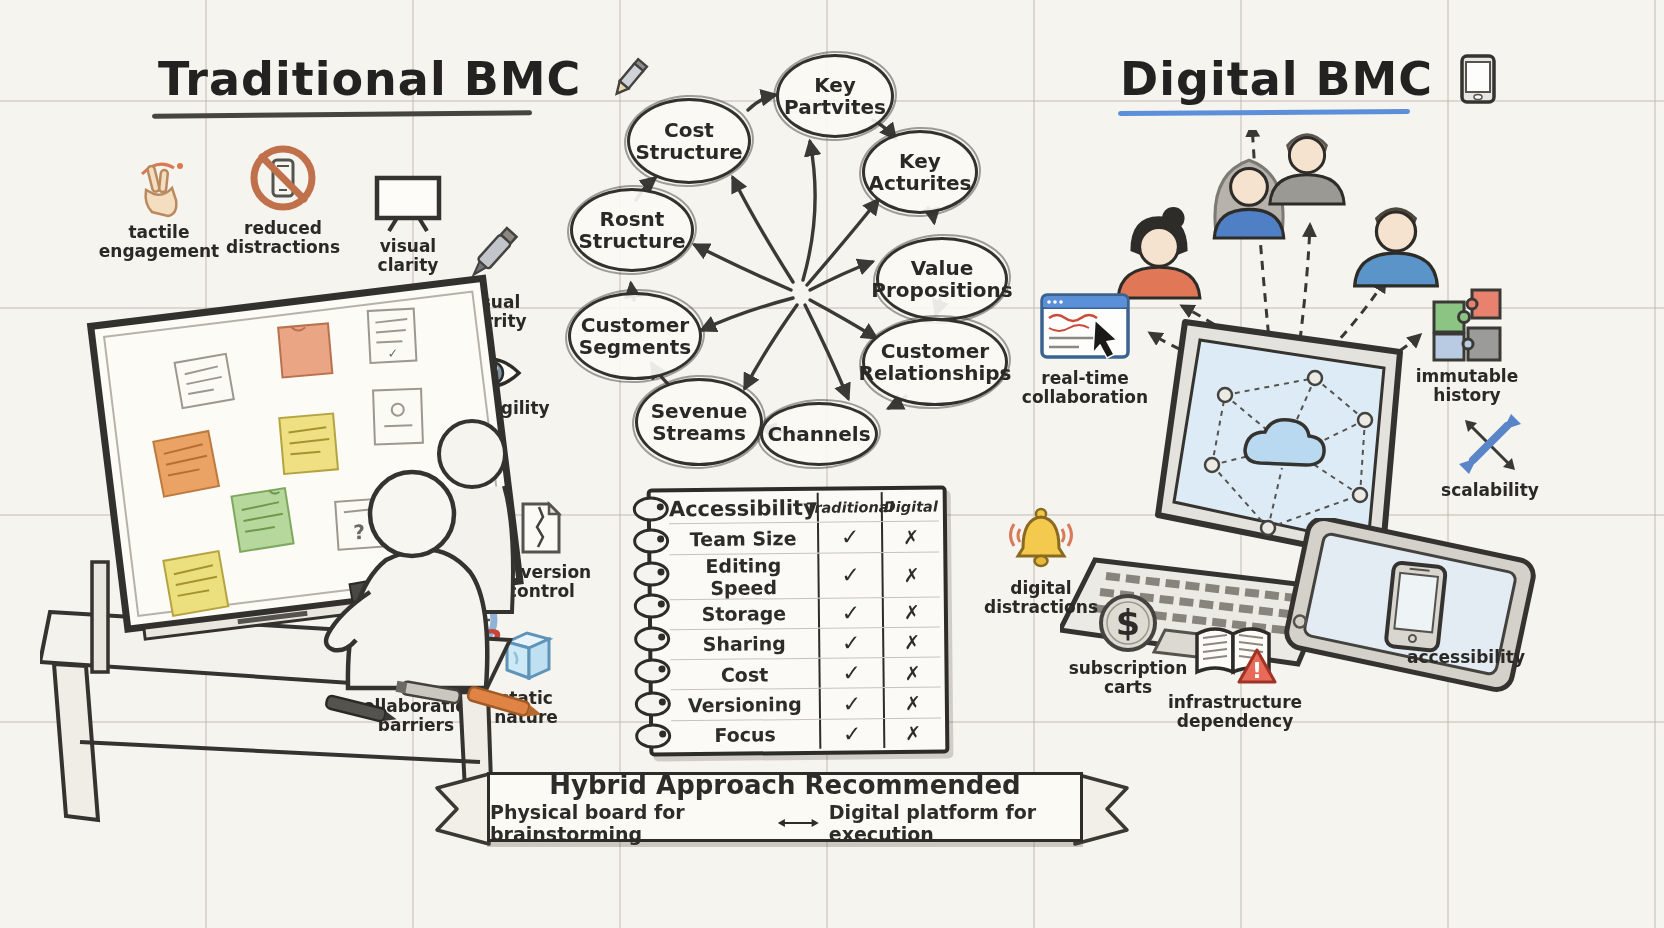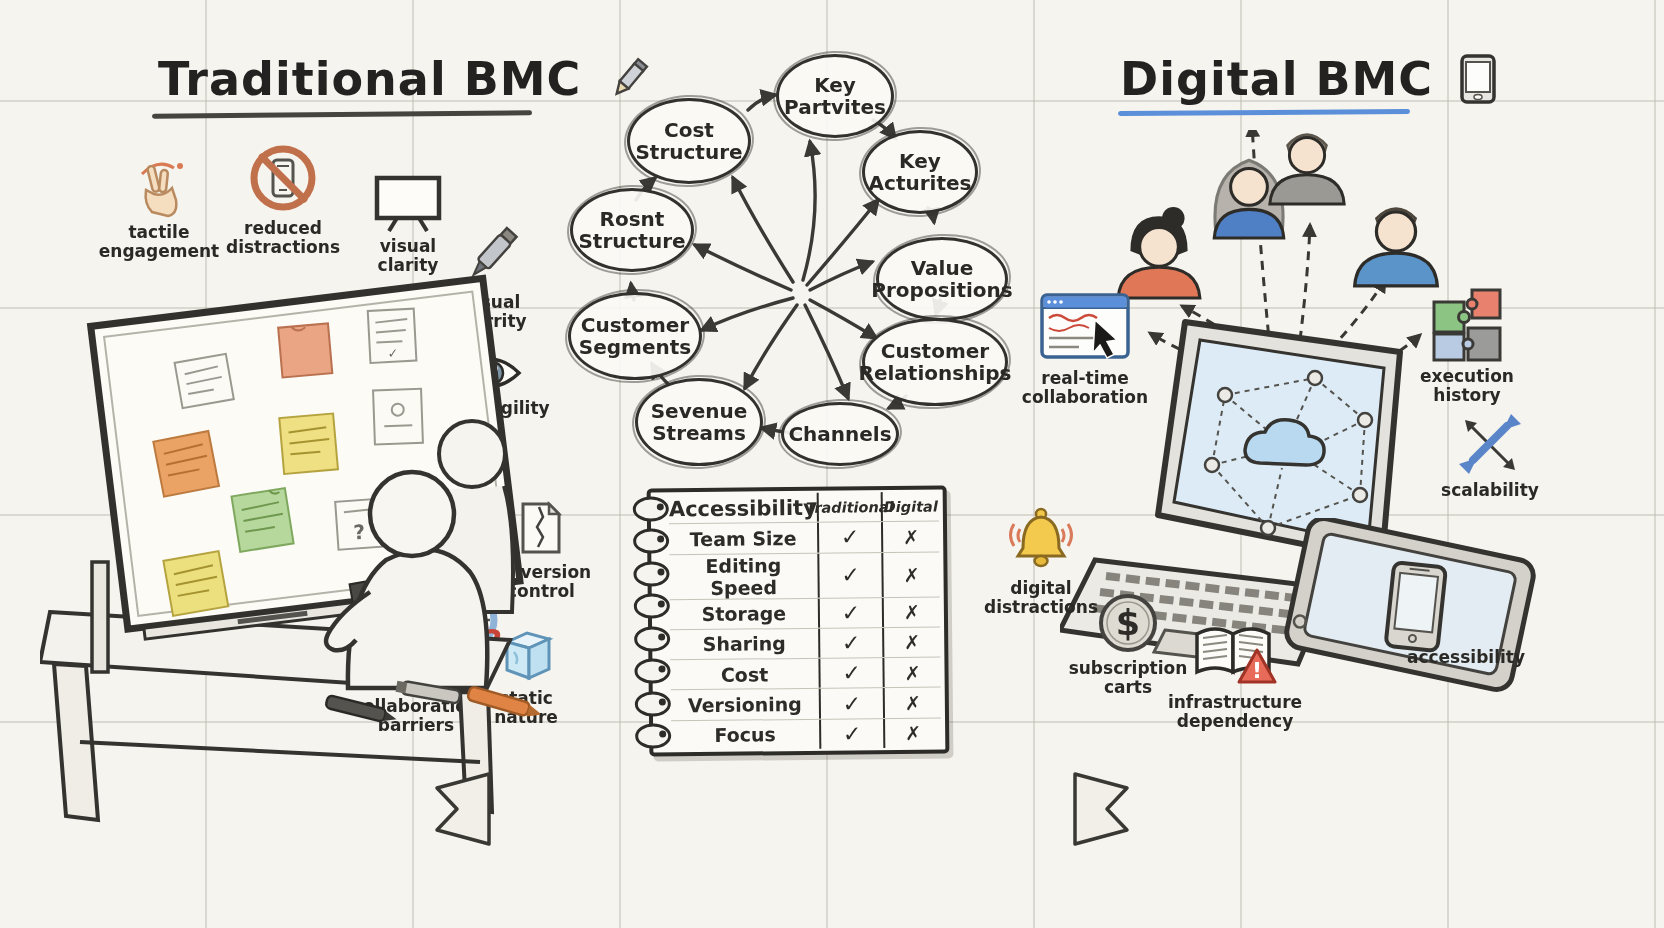--- a/index.html
+++ b/index.html
@@ -128,21 +128,21 @@
 Segments</span>
     </div>
   <div class="oval" style="left:862px;top:318px;width:140px;height:82px;">
       <span class="lbl">Customer
 Relationships</span>
     </div>
   <div class="oval" style="left:635px;top:378px;width:122px;height:82px;">
       <span class="lbl">Sevenue
 Streams</span>
     </div>
-  <div class="oval" style="left:781px;top:402px;width:112px;height:58px;justify-content:center;">
+  <div class="oval" style="left:760px;top:402px;width:112px;height:58px;justify-content:center;">
       <span class="lbl">Channels</span>
     </div>
 
   <div class="grp" style="left:96px;top:156px;width:126px;">
     <svg width="62" height="62" viewBox="0 0 62 62">
       <path d="M14,18 Q30,2 46,12" fill="none" stroke="#d97a52" stroke-width="3"></path>
       <circle cx="52" cy="10" r="3" fill="#d97a52"></circle>
       <rect x="22" y="10" width="7" height="26" rx="3.5" fill="#f5ddc0" stroke="#b98a5f" stroke-width="2.5" transform="rotate(-14 25 23)"></rect>
       <rect x="32" y="14" width="7" height="22" rx="3.5" fill="#f5ddc0" stroke="#b98a5f" stroke-width="2.5" transform="rotate(6 35 25)"></rect>
       <path d="M18,34 Q16,48 24,56 L40,60 Q50,58 48,44 L44,32 Q36,41 26,38 Z" fill="#f5ddc0" stroke="#b98a5f" stroke-width="2.5"></path>
@@ -463,21 +463,21 @@
   <div class="grp" style="left:1405px;top:288px;width:124px;z-index:4;">
     <svg width="78" height="74" viewBox="0 0 78 74">
       <rect x="44" y="2" width="28" height="28" fill="#e8816d" stroke="#3b3935" stroke-width="3"></rect>
       <circle cx="44" cy="16" r="5" fill="#e8816d" stroke="#3b3935" stroke-width="3"></circle>
       <rect x="6" y="14" width="30" height="30" fill="#8cc483" stroke="#3b3935" stroke-width="3"></rect>
       <circle cx="36" cy="29" r="5.5" fill="#8cc483" stroke="#3b3935" stroke-width="3"></circle>
       <rect x="6" y="46" width="30" height="26" fill="#b9cbe3" stroke="#3b3935" stroke-width="3"></rect>
       <rect x="40" y="40" width="32" height="32" fill="#9b9b99" stroke="#3b3935" stroke-width="3"></rect>
       <circle cx="40" cy="56" r="5" fill="#b9cbe3" stroke="#3b3935" stroke-width="3"></circle>
     </svg>
-    <div class="lbl">execution
+    <div class="lbl">immutable
 history</div>
   </div>
 
   <div class="grp" style="left:1428px;top:412px;width:124px;z-index:4;">
     <svg width="66" height="64" viewBox="0 0 66 64">
       <line x1="14" y1="14" x2="52" y2="52" stroke="#3b3935" stroke-width="3"></line>
       <polygon points="8,8 20,11 11,20" fill="#3b3935"></polygon>
       <polygon points="58,58 46,55 55,46" fill="#3b3935"></polygon>
       <line x1="16" y1="48" x2="50" y2="14" stroke="#5b85c9" stroke-width="8" stroke-linecap="round"></line>
       <polygon points="54,2 64,12 46,18" fill="#5b85c9"></polygon>
@@ -586,14 +586,26 @@
       </g>
     </g>
   </svg>
 
   <svg class="abs" style="left:431px;top:766px;z-index:5;" width="60" height="86" viewBox="0 0 60 86">
     <polygon points="58,8 6,22 26,43 6,64 58,78" fill="#f1efe8" stroke="#3a3833" stroke-width="3.5" stroke-linejoin="round"></polygon>
   </svg>
   <svg class="abs" style="left:1073px;top:766px;z-index:5;" width="60" height="86" viewBox="0 0 60 86">
     <polygon points="2,8 54,22 34,43 54,64 2,78" fill="#f1efe8" stroke="#3a3833" stroke-width="3.5" stroke-linejoin="round"></polygon>
   </svg>
+  <div class="banner">
+    <div class="bt">Hybrid Approach Recommended</div>
+    <div class="bs">
+      <span>Physical board for brainstorming</span>
+      <svg width="54" height="14" viewBox="0 0 54 14">
+        <line x1="8" y1="7" x2="46" y2="7" stroke="#2e2c28" stroke-width="2.5"></line>
+        <polygon points="1,7 10,2 10,12" fill="#2e2c28"></polygon>
+        <polygon points="53,7 44,2 44,12" fill="#2e2c28"></polygon>
+      </svg>
+      <span>Digital platform for execution</span>
+    </div>
+  </div>
 
 </div>
 
 </body></html>

